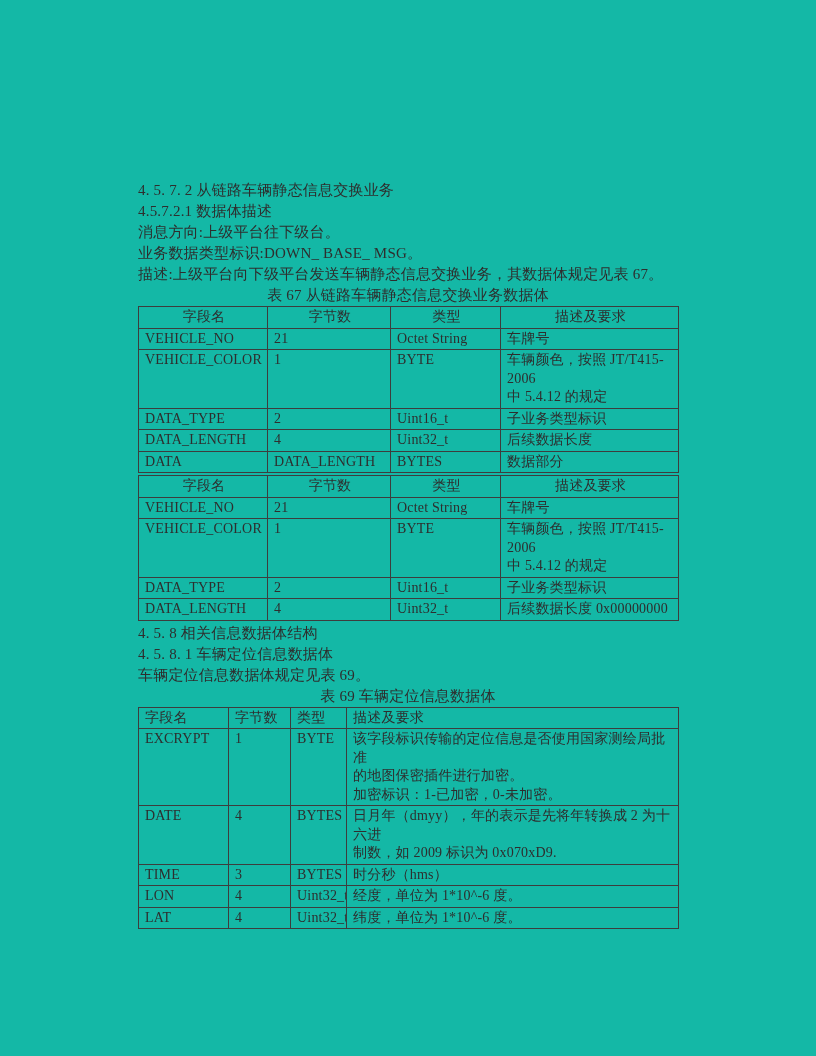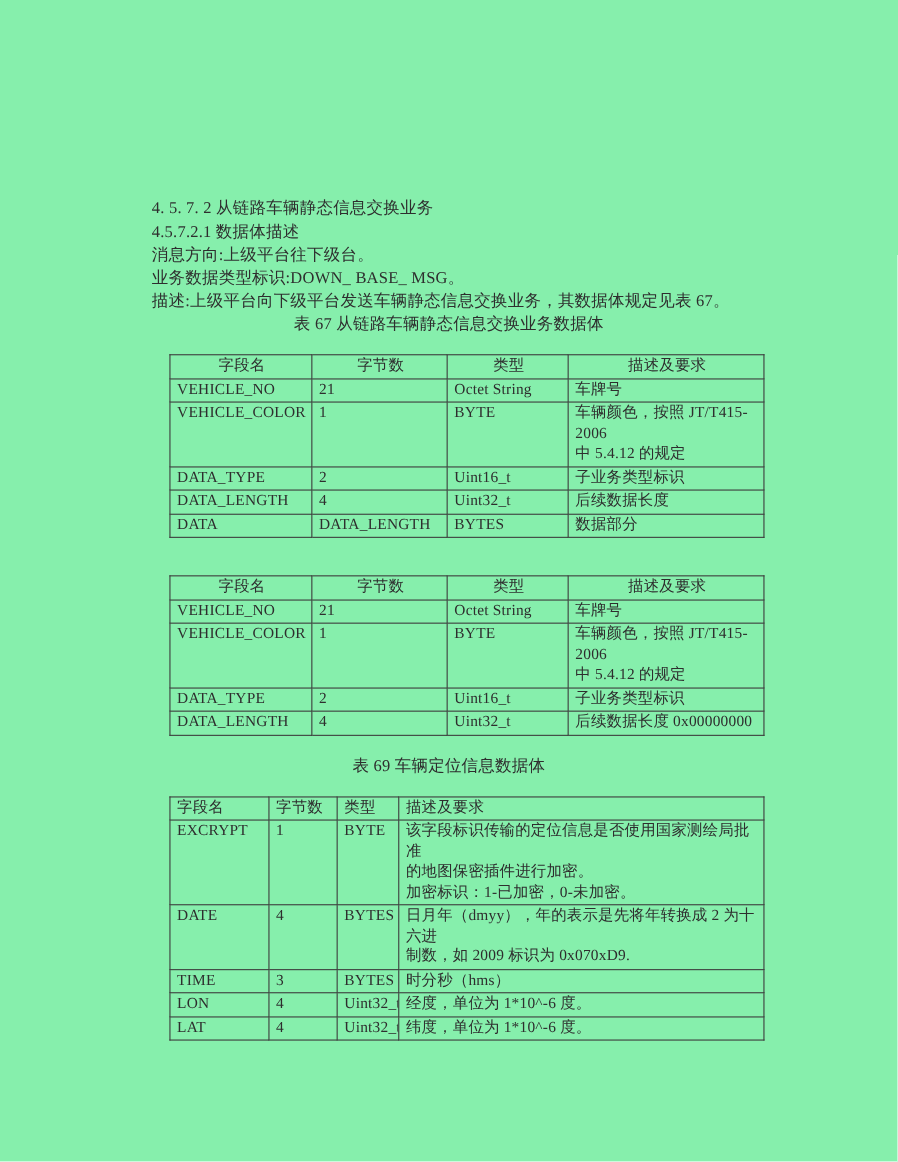--- a/index.html
+++ b/index.html
@@ -4,21 +4,21 @@
 <style>
   html, body {
     margin: 0;
     padding: 0;
     background: #ffffff;
   }
   .page {
     position: relative;
     width: 816px;
     height: 1056px;
-    background: #86efac;
+    background: #14b8a6;
     overflow: hidden;
     font-family: "Liberation Serif", "DejaVu Serif", serif;
     color: #2e2e2e;
     text-decoration: underline;
   }
   .content {
     position: absolute;
     left: 138px;
     top: 180px;
     width: 540px;
@@ -34,21 +34,21 @@
   .tbl-caption {
     font-size: 15px;
     line-height: 21px;
     text-align: center;
     letter-spacing: 0.2px;
   }
   table.tbl {
     border-collapse: collapse;
     table-layout: fixed;
     width: 540px;
-    margin: 16px;
+    margin: 0;
     padding-left: 42px;
   }
   table.tbl th, table.tbl td {
     border: 1px solid #3d3d3d;
     font-size: 14px;
     font-weight: normal;
     line-height: 18.5px;
     padding: 1px 4px 1px 6px;
     vertical-align: top;
     white-space: pre-line;
@@ -162,20 +162,25 @@
         <td>DATA_LENGTH</td>
         <td>4</td>
         <td>Uint32_t</td>
         <td>后续数据长度 0x00000000</td>
       </tr>
     </tbody>
       </table>
 
     <div class="gap2"></div>
 
+    <div class="sec3">
+      <div class="bodyline">4. 5. 8 相关信息数据体结构</div>
+      <div class="bodyline">4. 5. 8. 1 车辆定位信息数据体</div>
+      <div class="bodyline">车辆定位信息数据体规定见表 69。</div>
+    </div>
 
     <div class="tbl-caption">表 69 车辆定位信息数据体</div>
     <table class="tbl tbl-lefthead">
       <colgroup>
           <col style="width:90px">
           <col style="width:62px">
           <col style="width:56px">
           <col style="width:332px">
         </colgroup>
       <tbody>

